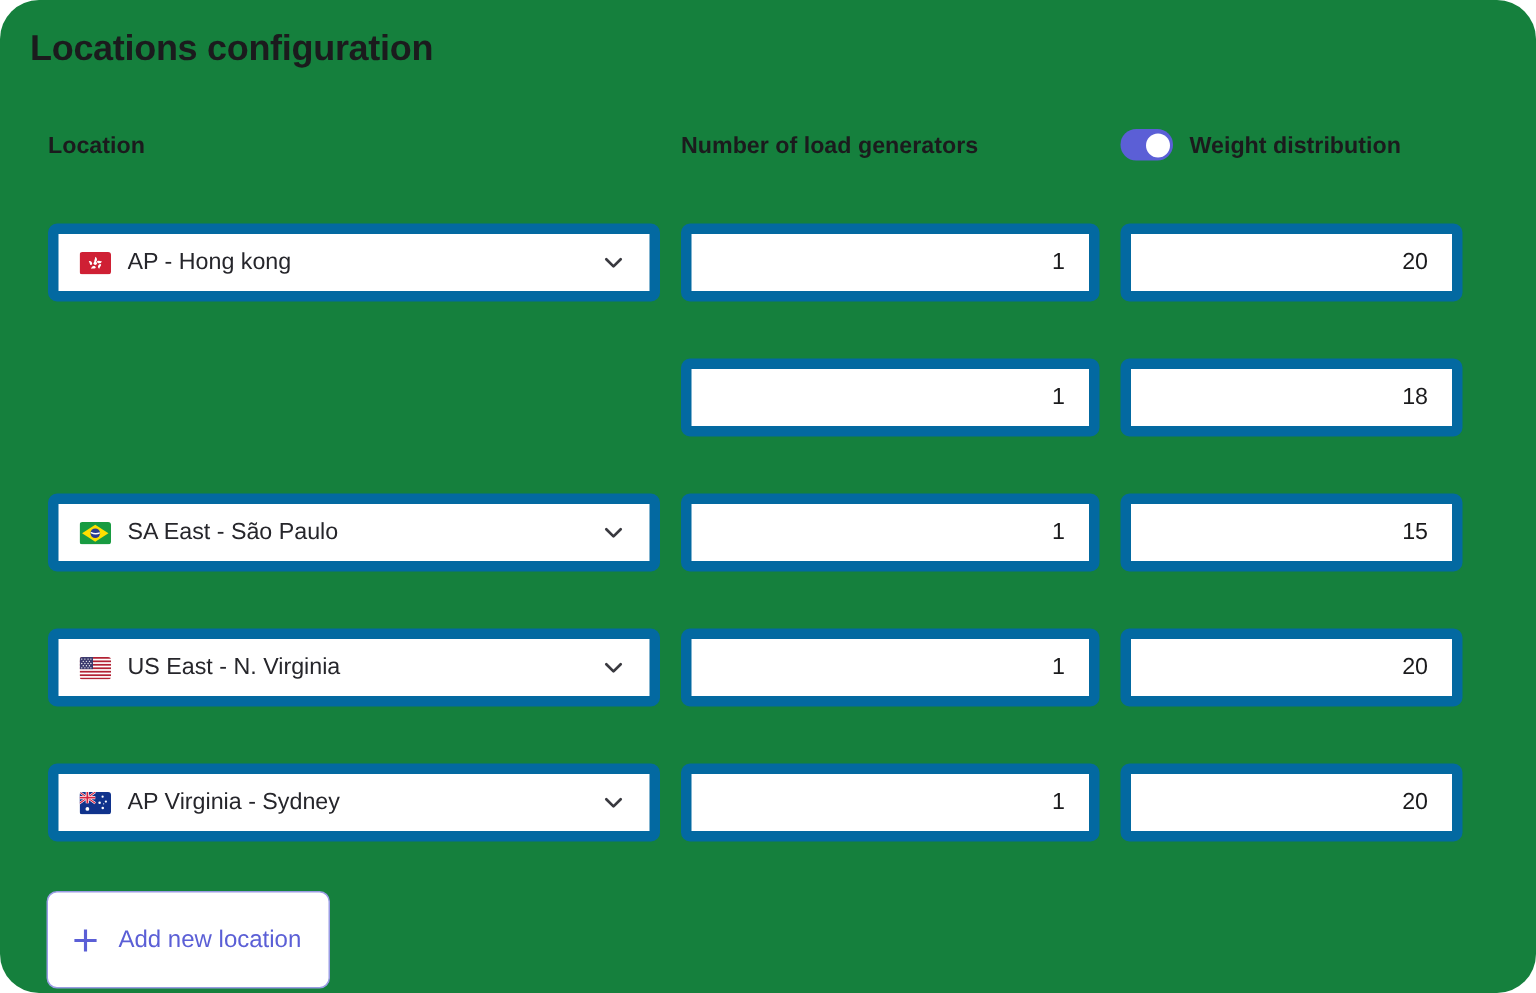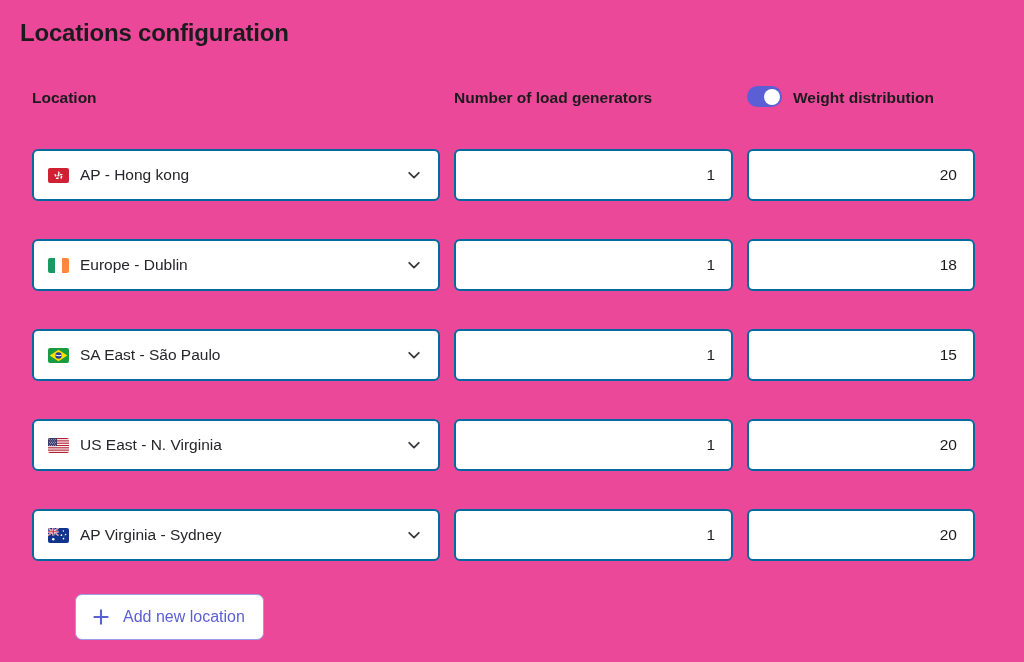--- a/index.html
+++ b/index.html
@@ -9,22 +9,23 @@
     height: 662px;
     background: #ffffff;
     font-family: "Liberation Sans", sans-serif;
     -webkit-font-smoothing: antialiased;
   }
 
   .page {
     position: relative;
     width: 1024px;
     height: 662px;
-    background: #ec4899;
+    background: #15803d;
     overflow: hidden;
+    border-radius: 26px;
   }
 
   
   .page-title {
     position: absolute;
     left: 20px;
     top: 19px;
     font-size: 24px;
     font-weight: bold;
     letter-spacing: -0.2px;
@@ -85,21 +86,21 @@
     position: relative;
     height: 52px;
     margin-bottom: 38px;
   }
 
   .field {
     position: absolute;
     top: 0;
     height: 52px;
     background: #ffffff;
-    border: 2px solid #0369a1;
+    border: 7px solid #0369a1;
     border-radius: 6px;
   }
 
   .select-field {
     left: 32px;
     width: 408px;
     display: flex;
     align-items: center;
     padding: 0 16px 0 14px;
     cursor: pointer;
@@ -143,29 +144,28 @@
     font-size: 15.5px;
     color: #1b1b1d;
     text-align: right;
   }
 
   
   .add-btn {
     position: absolute;
     left: 31px;
     top: 594px;
-    height: 46px;
+    height: 65px;
     display: flex;
     align-items: center;
     padding: 0 18px 0 15px;
     border: 1px solid #9a9ce4;
     border-radius: 7px;
     background: #ffffff;
     cursor: pointer;
-    margin-left: 44px;
   }
   .add-btn .plus {
     width: 20px;
     height: 20px;
     margin-right: 12px;
     display: block;
     flex: 0 0 20px;
   }
   .add-btn .add-label {
     font-size: 16px;
@@ -212,33 +212,20 @@
           </span>
         </div>
         <div class="field num-field num-generators">
           <span class="num-value">1</span>
         </div>
         <div class="field num-field num-weight">
           <span class="num-value">20</span>
         </div>
       </div>
       <div class="row">
-        <div class="field select-field">
-          <span class="flag"><svg viewBox="0 0 21 15" width="21" height="15">
-              <rect width="7" height="15" x="0" fill="#169b62"></rect>
-              <rect width="7" height="15" x="7" fill="#ffffff"></rect>
-              <rect width="7" height="15" x="14" fill="#ff883e"></rect>
-            </svg></span>
-          <span class="select-label">Europe - Dublin</span>
-          <span class="chevron">
-            <svg width="16" height="16" viewBox="0 0 16 16" aria-hidden="true">
-              <path d="M3.2 5.8 L8 10.6 L12.8 5.8" fill="none" stroke="#3a3a40" stroke-width="1.8" stroke-linecap="round" stroke-linejoin="round"></path>
-            </svg>
-          </span>
-        </div>
         <div class="field num-field num-generators">
           <span class="num-value">1</span>
         </div>
         <div class="field num-field num-weight">
           <span class="num-value">18</span>
         </div>
       </div>
       <div class="row">
         <div class="field select-field">
           <span class="flag"><svg viewBox="0 0 21 15" width="21" height="15">

